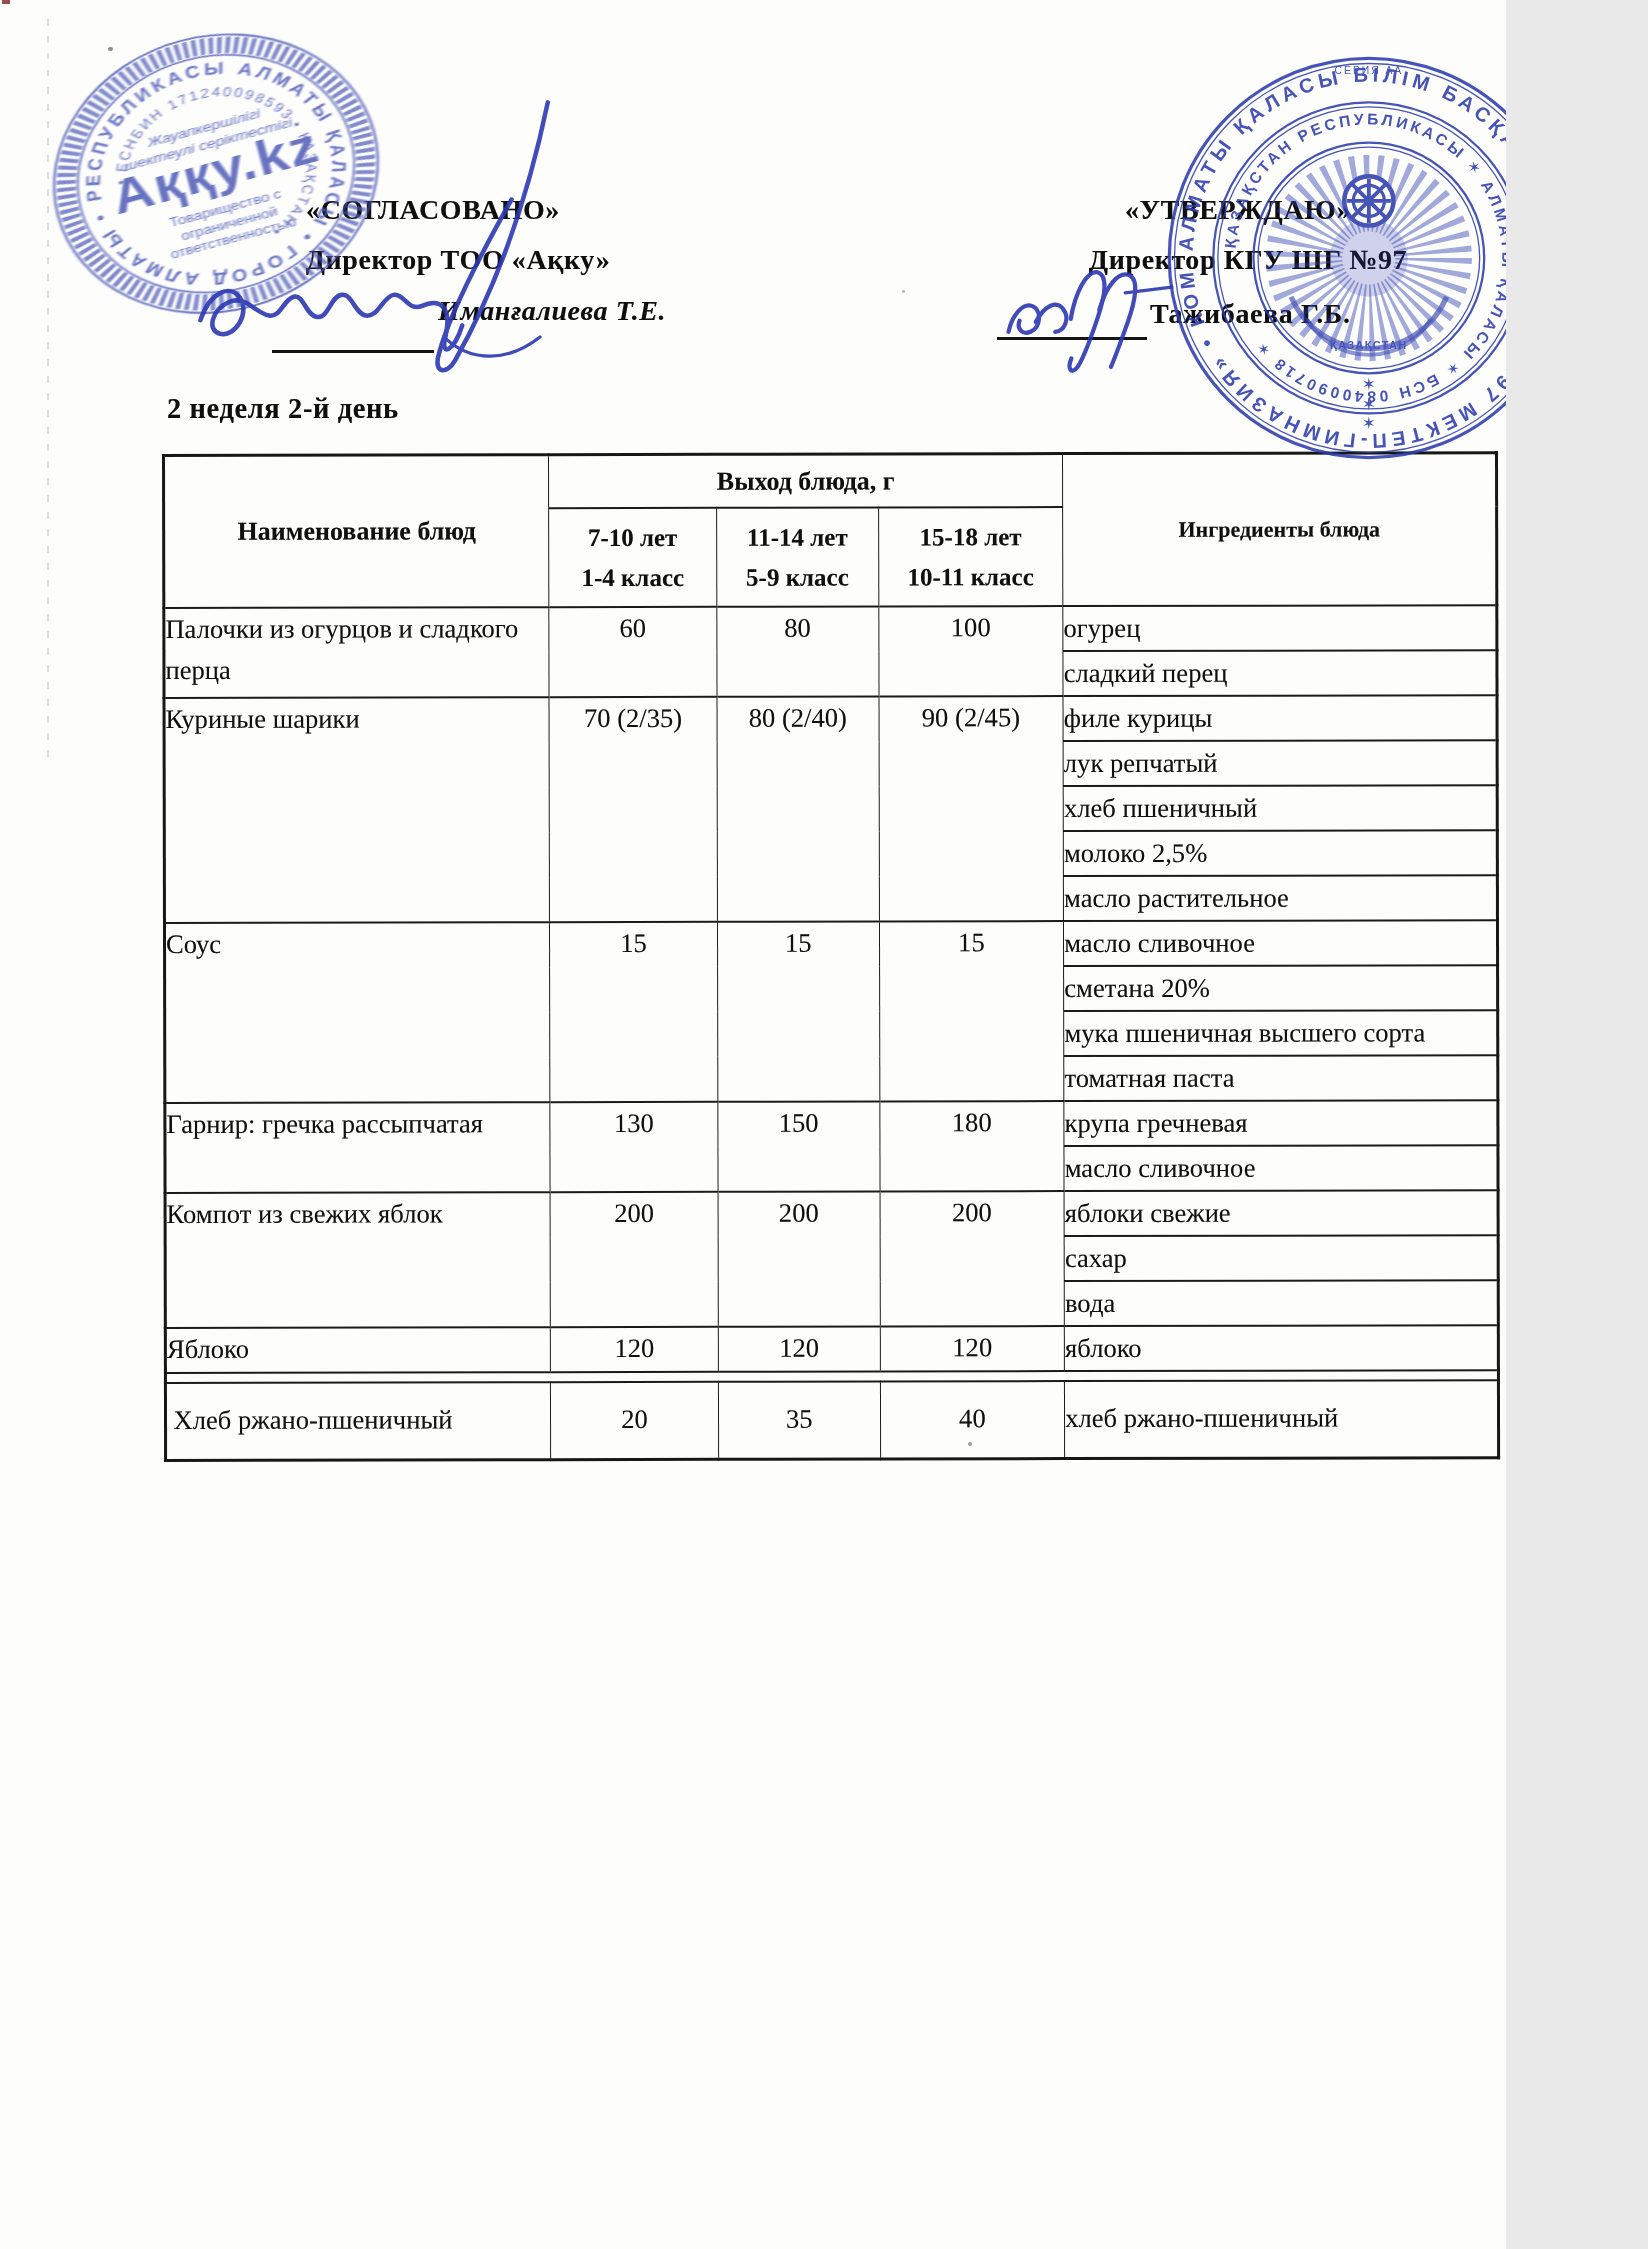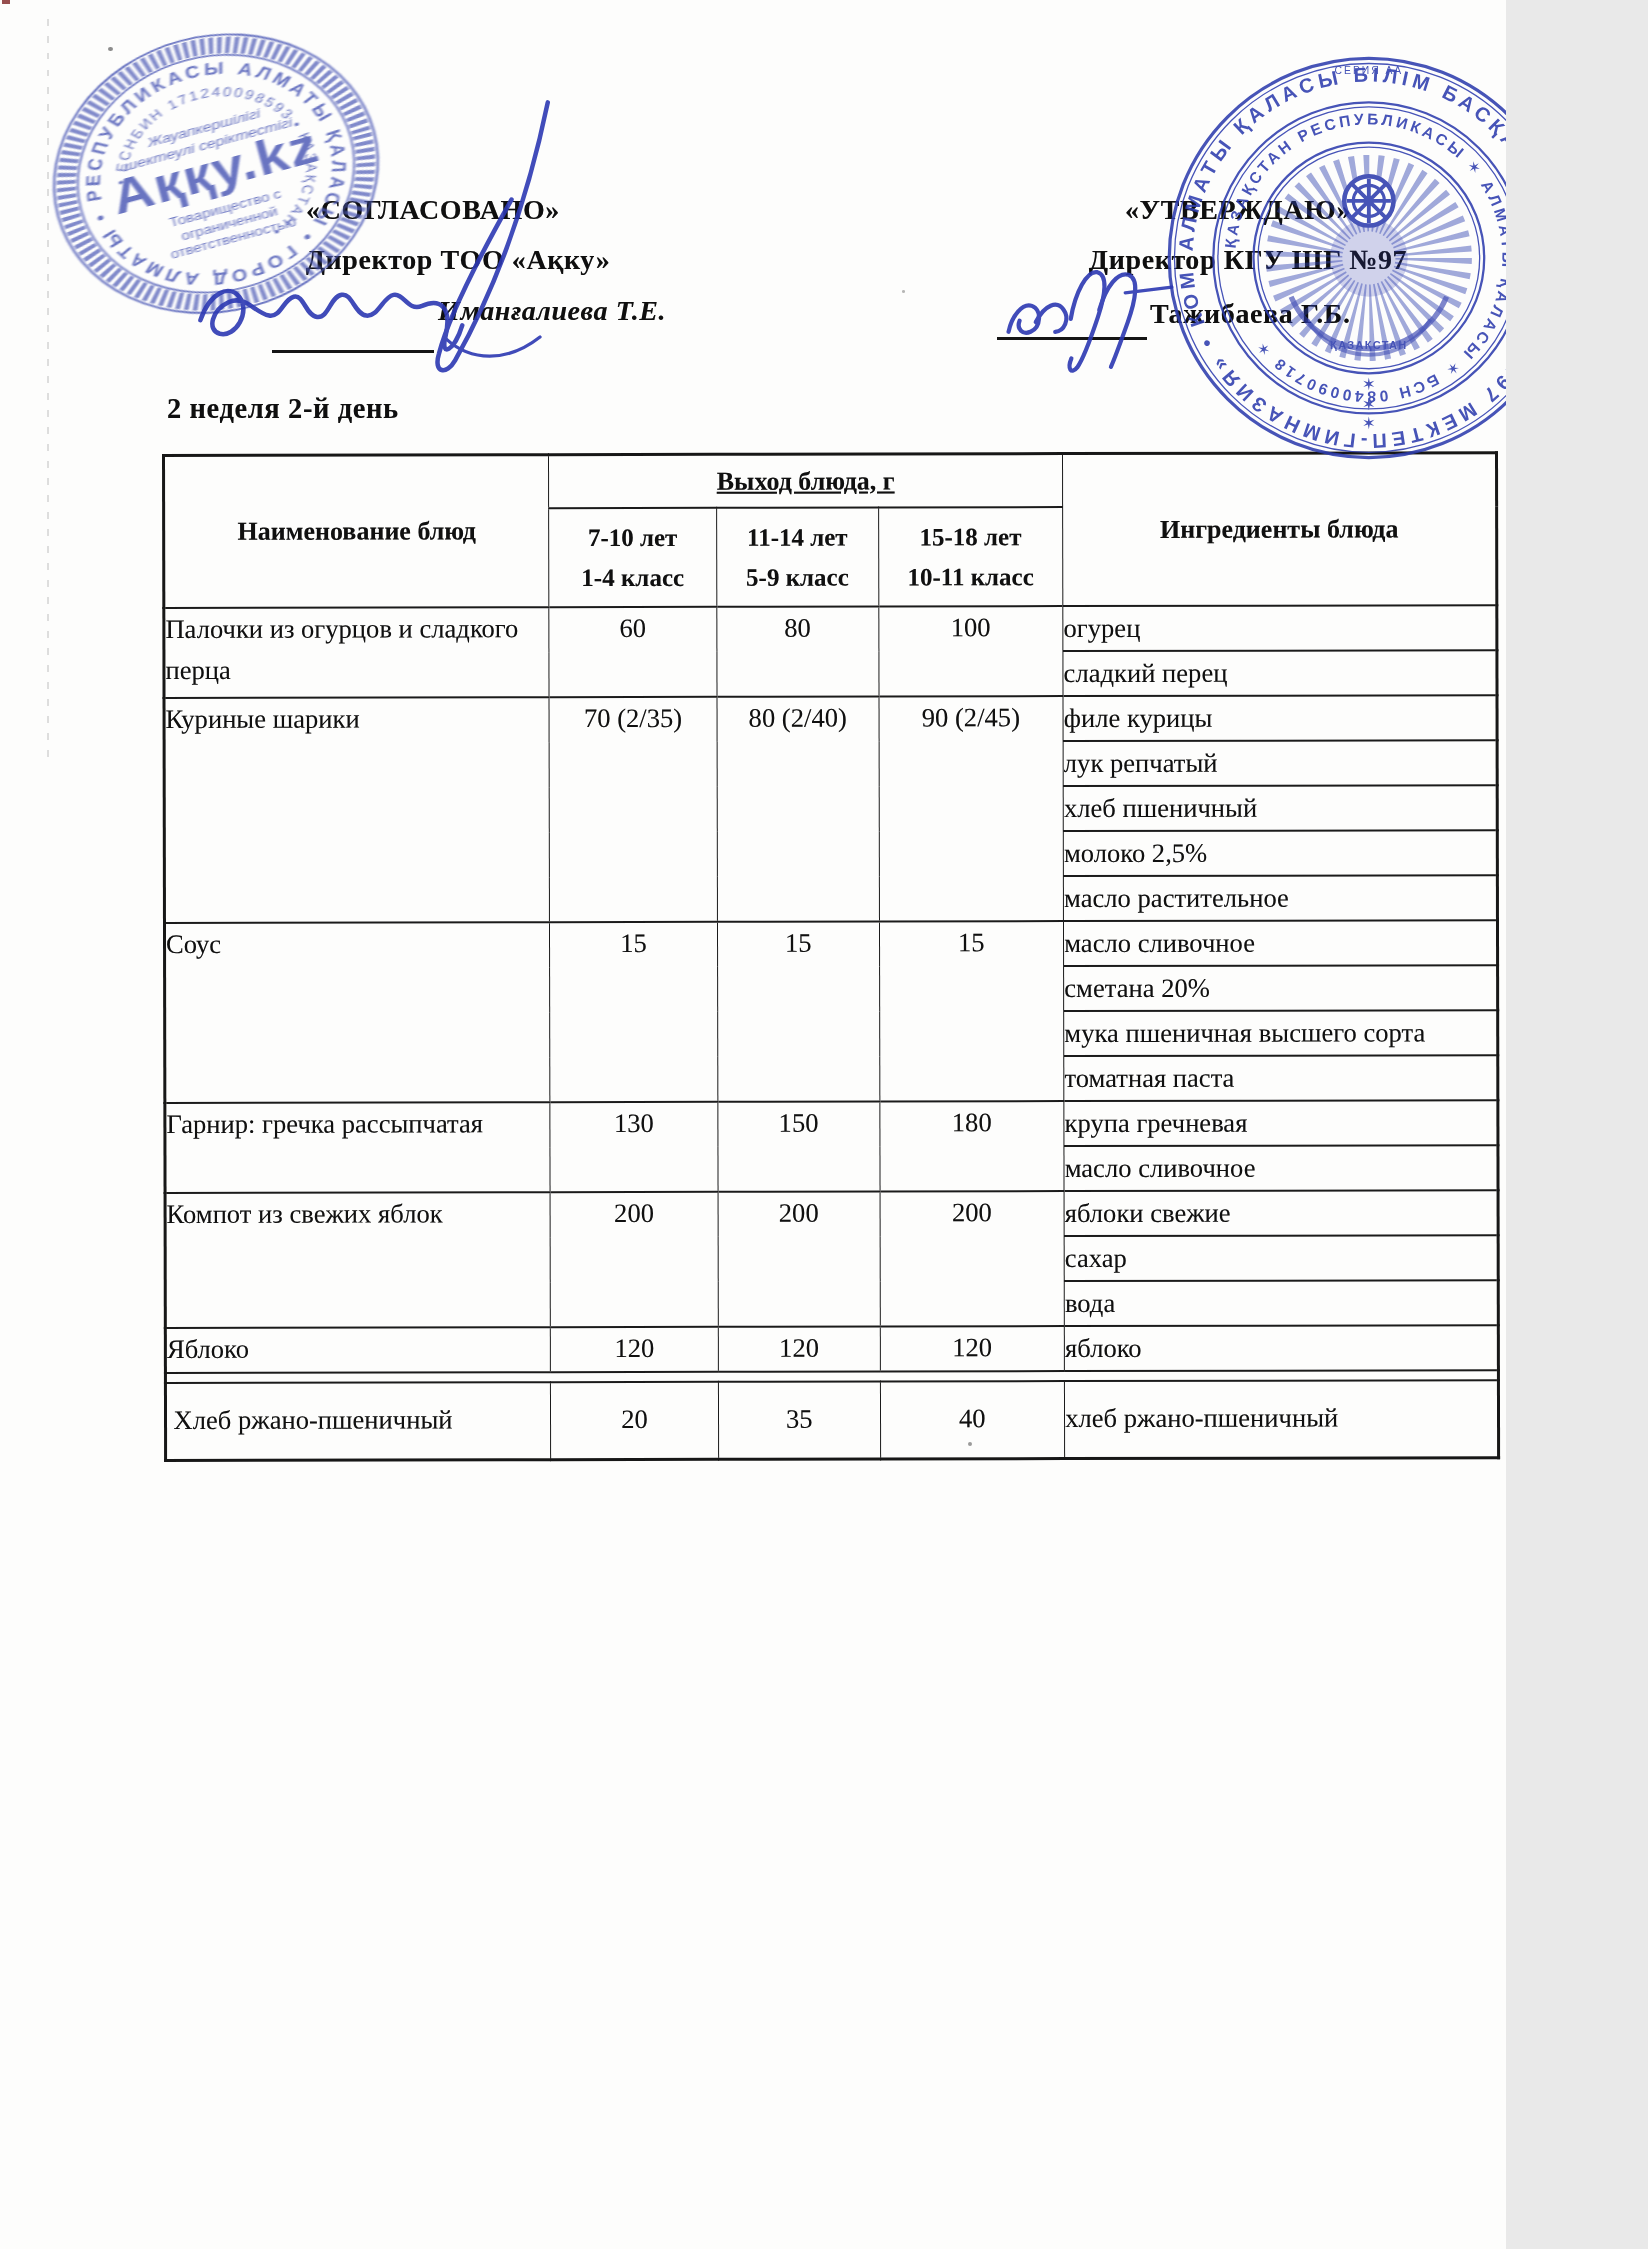--- a/index.html
+++ b/index.html
@@ -32,23 +32,23 @@
               letter-spacing:0.6px;text-shadow:0 0 0.6px rgba(0,0,0,.35);white-space:nowrap;}
 
   
   .table-wrap{position:absolute;left:162px;top:454px;width:1336px;transform:rotate(-0.12deg);
               transform-origin:left top;}
   table.menu{border-collapse:collapse;width:100%;border:3.2px solid #171717;
              font-size:26.6px;color:#101010;text-shadow:0 0 0.6px rgba(0,0,0,.3);}
   table.menu th,table.menu td{border:2.6px solid #1b1b1b;border-left-width:1.9px;border-right-width:1.9px;
              padding:0;}
   th{font-weight:700;}
-  th.h-top{height:51px;vertical-align:middle;text-align:center;font-size:26px;text-decoration:underline;}
+  th.h-top{height:51px;vertical-align:middle;text-align:center;font-size:26px;}
   th.h-name{vertical-align:middle;text-align:center;font-size:26px;padding-bottom:19.4px;}
-  th.h-ing{vertical-align:middle;text-align:center;font-size:26px;padding-bottom:26px;}
+  th.h-ing{vertical-align:middle;text-align:center;font-size:22px;padding-bottom:26px;}
   th.h-age{height:97px;vertical-align:middle;text-align:center;font-size:25px;}
   th.h-age span{display:block;line-height:1.6;}
   td.name{vertical-align:top;text-align:left;padding:0 3.9px 0 6.5px;line-height:41px;}
   td.val{vertical-align:top;text-align:center;line-height:41px;white-space:nowrap;}
   td.ing{height:43px;vertical-align:middle;text-align:left;padding-left:7.8px;}
   tr.spacer td{height:7.8px;border-left:none;border-right:none;}
   td.tall{height:75px;vertical-align:middle;line-height:1.2;}
   td.tall.name{padding-left:6.5px;}
 
   

